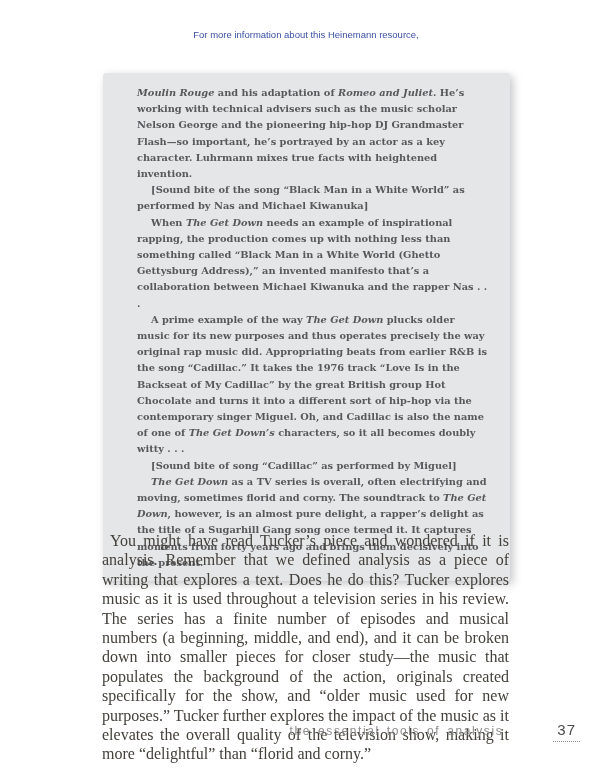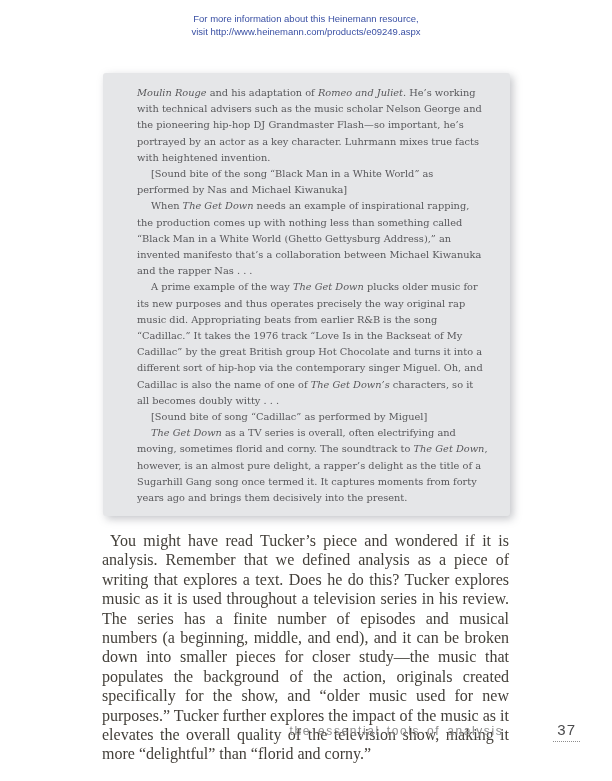--- a/index.html
+++ b/index.html
@@ -8,21 +8,21 @@
     position: relative;
     width: 612px;
     height: 781px;
     background: #ffffff;
     overflow: hidden;
     font-family: "Liberation Serif", serif;
   }
   
   .header-note {
     position: absolute;
-    top: 12px;
+    top: 28px;
     left: 0;
     right: 0;
     text-align: center;
     font-family: "Liberation Sans", sans-serif;
     font-size: 9.5px;
     line-height: 13px;
     color: #3a50a4;
   }
   .header-note .url { color: #3a50a4; text-decoration: none; }
   
@@ -37,21 +37,21 @@
     box-shadow: 3px 3px 8px rgba(110,112,122,0.40);
     padding: 12px 22px 10px 34px;
   }
   .excerpt-text {
     font-family: "DejaVu Serif", serif;
     font-size: 9.8px;
     line-height: 16.2px;
     color: #58585b;
     text-align: left;
   }
-  .excerpt-text p { margin: 0; }
+  .excerpt-text p { margin: 0; font-weight: bold; }
   .excerpt-text p.indent { text-indent: 14px; }
   .excerpt-text em { font-style: italic; }
   
   .body-para {
     position: absolute;
     left: 102px;
     top: 531px;
     width: 407px;
     font-family: "Liberation Serif", serif;
     font-size: 16px;
@@ -85,21 +85,20 @@
     padding: 0 4px 3px 4px;
   }
 </style>
 </head>
 <body>
 
 <div class="page">
 
   <div class="header-note">
     <div>For more information about this Heinemann resource,</div>
-    <div class="url">visit http://www.heinemann.com/products/e09249.aspx</div>
   </div>
 
   <div class="excerpt-box">
     <div class="excerpt-text">
         <p><em>Moulin Rouge</em><span> and his adaptation of </span><em>Romeo and Juliet</em><span>. He’s working with technical advisers such as the music scholar Nelson George and the pioneering hip-hop DJ Grandmaster Flash—so important, he’s portrayed by an actor as a key character. Luhrmann mixes true facts with heightened invention.</span></p>
         <p class="indent"><span>[Sound bite of the song “Black Man in a White World” as performed by Nas and Michael Kiwanuka]</span></p>
         <p class="indent"><span>When </span><em>The Get Down</em><span> needs an example of inspirational rapping, the production comes up with nothing less than something called “Black Man in a White World (Ghetto Gettysburg Address),” an invented manifesto that’s a collaboration between Michael Kiwanuka and the rapper Nas . . .</span></p>
         <p class="indent"><span>A prime example of the way </span><em>The Get Down</em><span> plucks older music for its new purposes and thus operates precisely the way original rap music did. Appropriating beats from earlier R&amp;B is the song “Cadillac.” It takes the 1976 track “Love Is in the Backseat of My Cadillac” by the great British group Hot Chocolate and turns it into a different sort of hip-hop via the contemporary singer Miguel. Oh, and Cadillac is also the name of one of </span><em>The Get Down’s</em><span> characters, so it all becomes doubly witty . . .</span></p>
         <p class="indent"><span>[Sound bite of song “Cadillac” as performed by Miguel]</span></p>
         <p class="indent"><em>The Get Down</em><span> as a TV series is overall, often electrifying and moving, sometimes florid and corny. The soundtrack to </span><em>The Get Down</em><span>, however, is an almost pure delight, a rapper’s delight as the title of a Sugarhill Gang song once termed it. It captures moments from forty years ago and brings them decisively into the present.</span></p>

